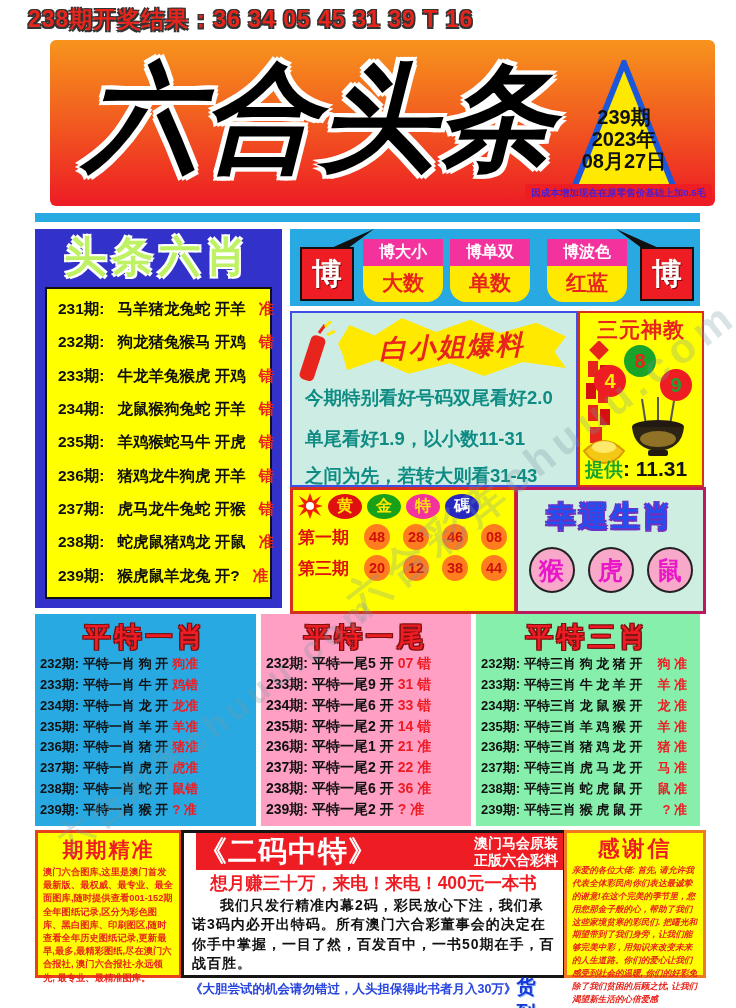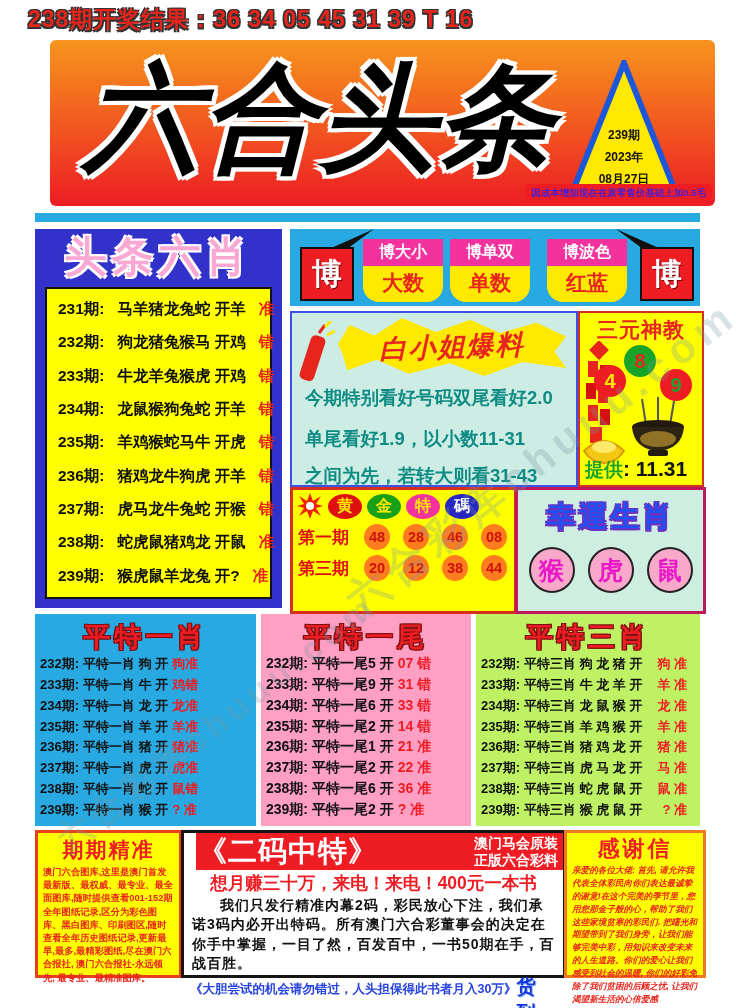--- a/index.html
+++ b/index.html
@@ -11,30 +11,30 @@
   #topbar{left:28px;top:4px;font-size:23px;font-weight:bold;color:#e8251c;letter-spacing:1px;
     text-shadow:-1.5px -1.5px 0 #333,1.5px -1.5px 0 #333,-1.5px 1.5px 0 #333,1.5px 1.5px 0 #333;}
 
   
   #header{left:35px;top:40px;width:665px;height:166px;border-radius:6px;
     background:linear-gradient(180deg,#f7941d 0%,#f2601f 45%,#ed1c24 100%);margin-left:15px;}
   #big-title{position:absolute;left:0;top:2px;width:540px;text-align:center;
     font-size:116px;font-weight:bold;font-style:italic;color:#000;line-height:152px;letter-spacing:2px;
     text-shadow:-4px -4px 0 #fff,4px -4px 0 #fff,-4px 4px 0 #fff,4px 4px 0 #fff,-4px 0 0 #fff,4px 0 0 #fff,0 -4px 0 #fff,0 4px 0 #fff;}
   #tri-wrap{position:absolute;left:518px;top:20px;width:112px;height:136px;}
-  #tri-text{position:absolute;left:0;bottom:6px;width:100%;text-align:center;font-weight:bold;
-    font-size:12px;color:#111;line-height:22px;}
+  #tri-text{position:absolute;left:0;bottom:24px;width:100%;text-align:center;font-weight:bold;
+    font-size:20px;color:#111;line-height:22px;}
   #notice{position:absolute;right:3px;bottom:3px;background:#ee1c23;color:#4a1fd0;font-size:9.5px;
     font-weight:bold;padding:3px 6px;border-radius:3px;}
 
   #cyanbar{left:35px;top:213px;width:665px;height:9px;background:#29a9e2;}
 
   
   #sixxiao{left:35px;top:229px;width:247px;height:379px;background:#3231c9;}
-  #sixxiao .title{text-align:center;font-size:42px;font-weight:bold;color:#f9a8d4;letter-spacing:5px;
+  #sixxiao .title{text-align:center;font-size:42px;font-weight:bold;color:#bef264;letter-spacing:5px;
     line-height:56px;
     text-shadow:-2px -2px 0 #fff,2px -2px 0 #fff,-2px 2px 0 #fff,2px 2px 0 #fff;}
   #sixbox{position:absolute;left:10px;top:58px;right:10px;bottom:9px;background:#ffff00;
     border:2px solid #111;display:flex;flex-direction:column;justify-content:space-around;padding:4px 2px;}
   .srow{display:flex;gap:13px;padding-left:9px;font-size:15.5px;font-weight:bold;color:#101010;white-space:nowrap;}
   .srow .sr{color:#e8251c;}
 
   
   #betbar{left:290px;top:229px;width:410px;height:77px;background:#29a9e2;}
   .bo{position:absolute;width:50px;height:50px;background:#ee1c23;border:2.5px solid #111;color:#fff;
@@ -81,21 +81,21 @@
   #lucky .title{text-align:center;margin-top:7px;font-size:29px;font-weight:bold;color:#2050f0;letter-spacing:3px;
     text-shadow:-1.5px -1.5px 0 #7030c0,1.5px -1.5px 0 #7030c0,-1.5px 1.5px 0 #7030c0,1.5px 1.5px 0 #7030c0;}
   #lucky .balls{display:flex;justify-content:center;gap:13px;margin-top:10px;}
   .lball{width:42px;height:42px;border-radius:50%;background:#f8a8c8;border:2px solid #222;color:#e818c8;
     font-size:25px;font-weight:bold;display:flex;align-items:center;justify-content:center;}
 
   
   .pcol{position:absolute;top:614px;height:212px;}
   #pcol1{left:35px;width:221px;background:#29a9e2;}
   #pcol2{left:261px;width:210px;background:#ff9fc4;}
-  #pcol3{left:476px;width:224px;background:#bef264;}
+  #pcol3{left:476px;width:224px;background:#86efac;}
   .pcol .title{text-align:center;margin-top:5px;font-size:27px;font-weight:bold;color:#ee1c23;letter-spacing:4px;
     text-shadow:-1.2px -1.2px 0 #7a1010,1.2px -1.2px 0 #7a1010,-1.2px 1.2px 0 #7a1010,1.2px 1.2px 0 #7a1010;}
   .prows{position:absolute;top:40px;bottom:6px;left:5px;right:5px;display:flex;flex-direction:column;
     justify-content:space-around;}
   .prow{display:flex;gap:4px;font-size:13px;font-weight:bold;color:#101010;white-space:nowrap;}
   #pcol2 .prow{font-size:14px;}
   .prow .pr{color:#ee1c23;}
   #pcol3 .prow .pr{margin-left:auto;padding-right:8px;}
 
   

